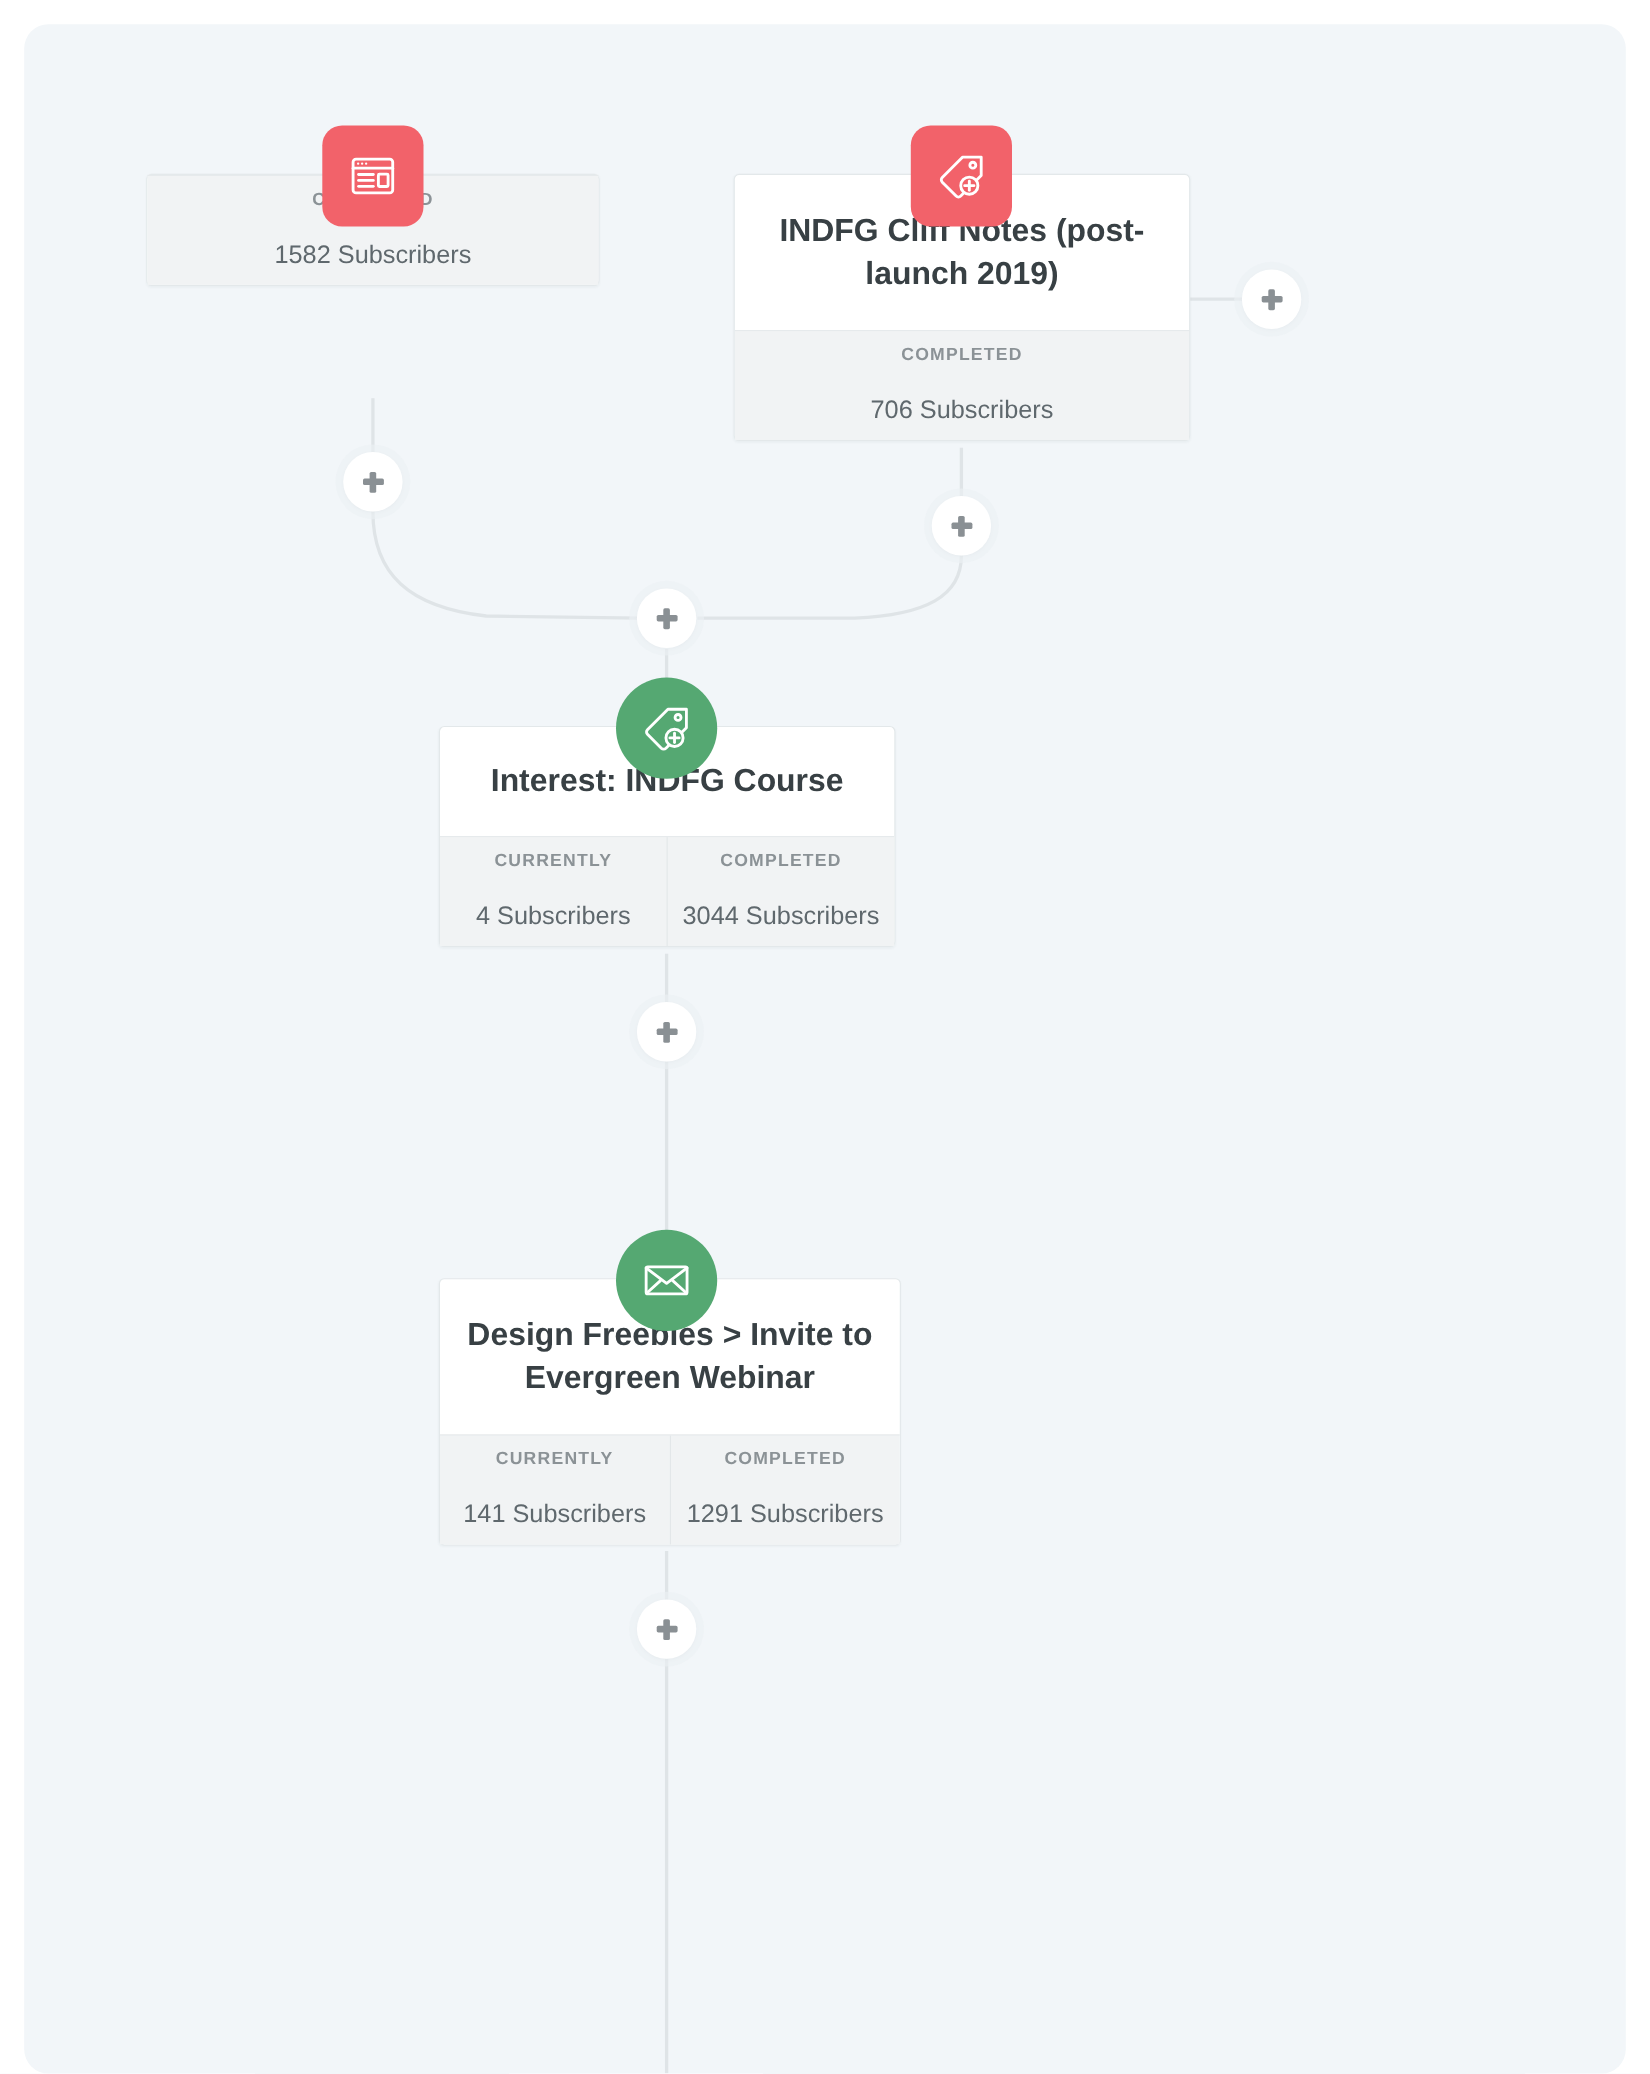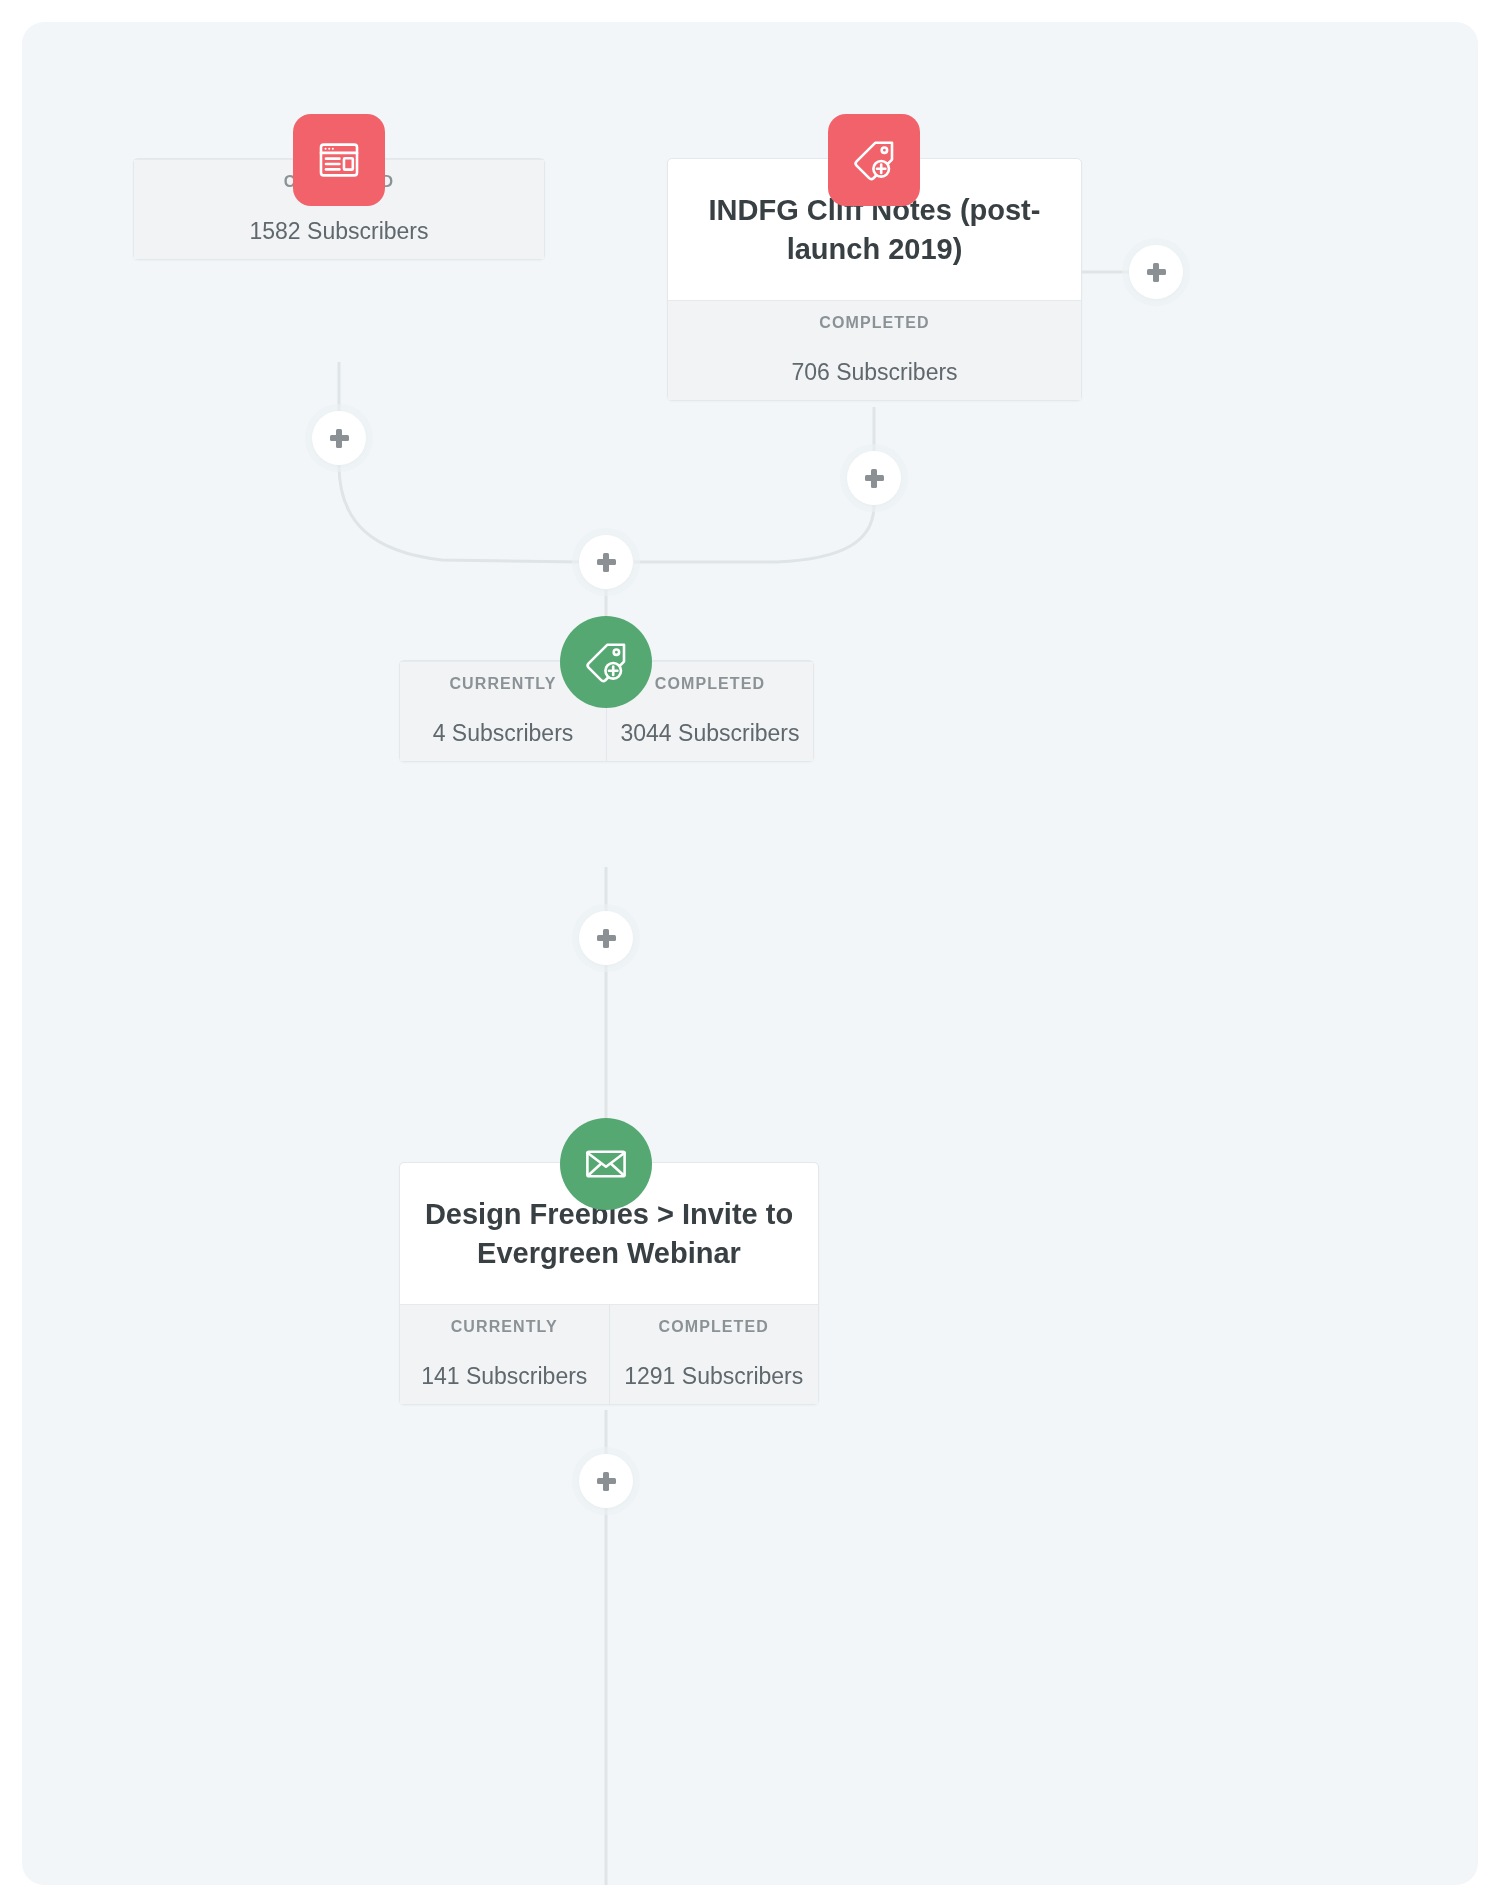--- a/index.html
+++ b/index.html
@@ -201,20 +201,21 @@
         <path d="M21 3.4 H12.6 L3.3 12.7 a1.5 1.5 0 0 0 0 2.1 l6.3 6.3 a1.5 1.5 0 0 0 2.1 0 L21 11.8 Z"></path>
         <circle cx="17.2" cy="7.1" r="1.35"></circle>
         <circle cx="15.6" cy="16.4" r="3.9" fill="#f2626a"></circle>
         <line x1="15.6" y1="14.3" x2="15.6" y2="18.5"></line>
         <line x1="13.5" y1="16.4" x2="17.7" y2="16.4"></line>
       </svg>
     </span>
   </div>
 
   <div class="card" style="left:377px; top:638px; width:415px;">
+    <div class="card-title" style="height:99px;">Interest: INDFG Course</div>
     <div class="card-foot">
       <div class="stat">
         <div class="stat-label">CURRENTLY</div>
         <div class="stat-value">4 Subscribers</div>
       </div>
       <div class="stat">
         <div class="stat-label">COMPLETED</div>
         <div class="stat-value">3044 Subscribers</div>
       </div>
     </div>

